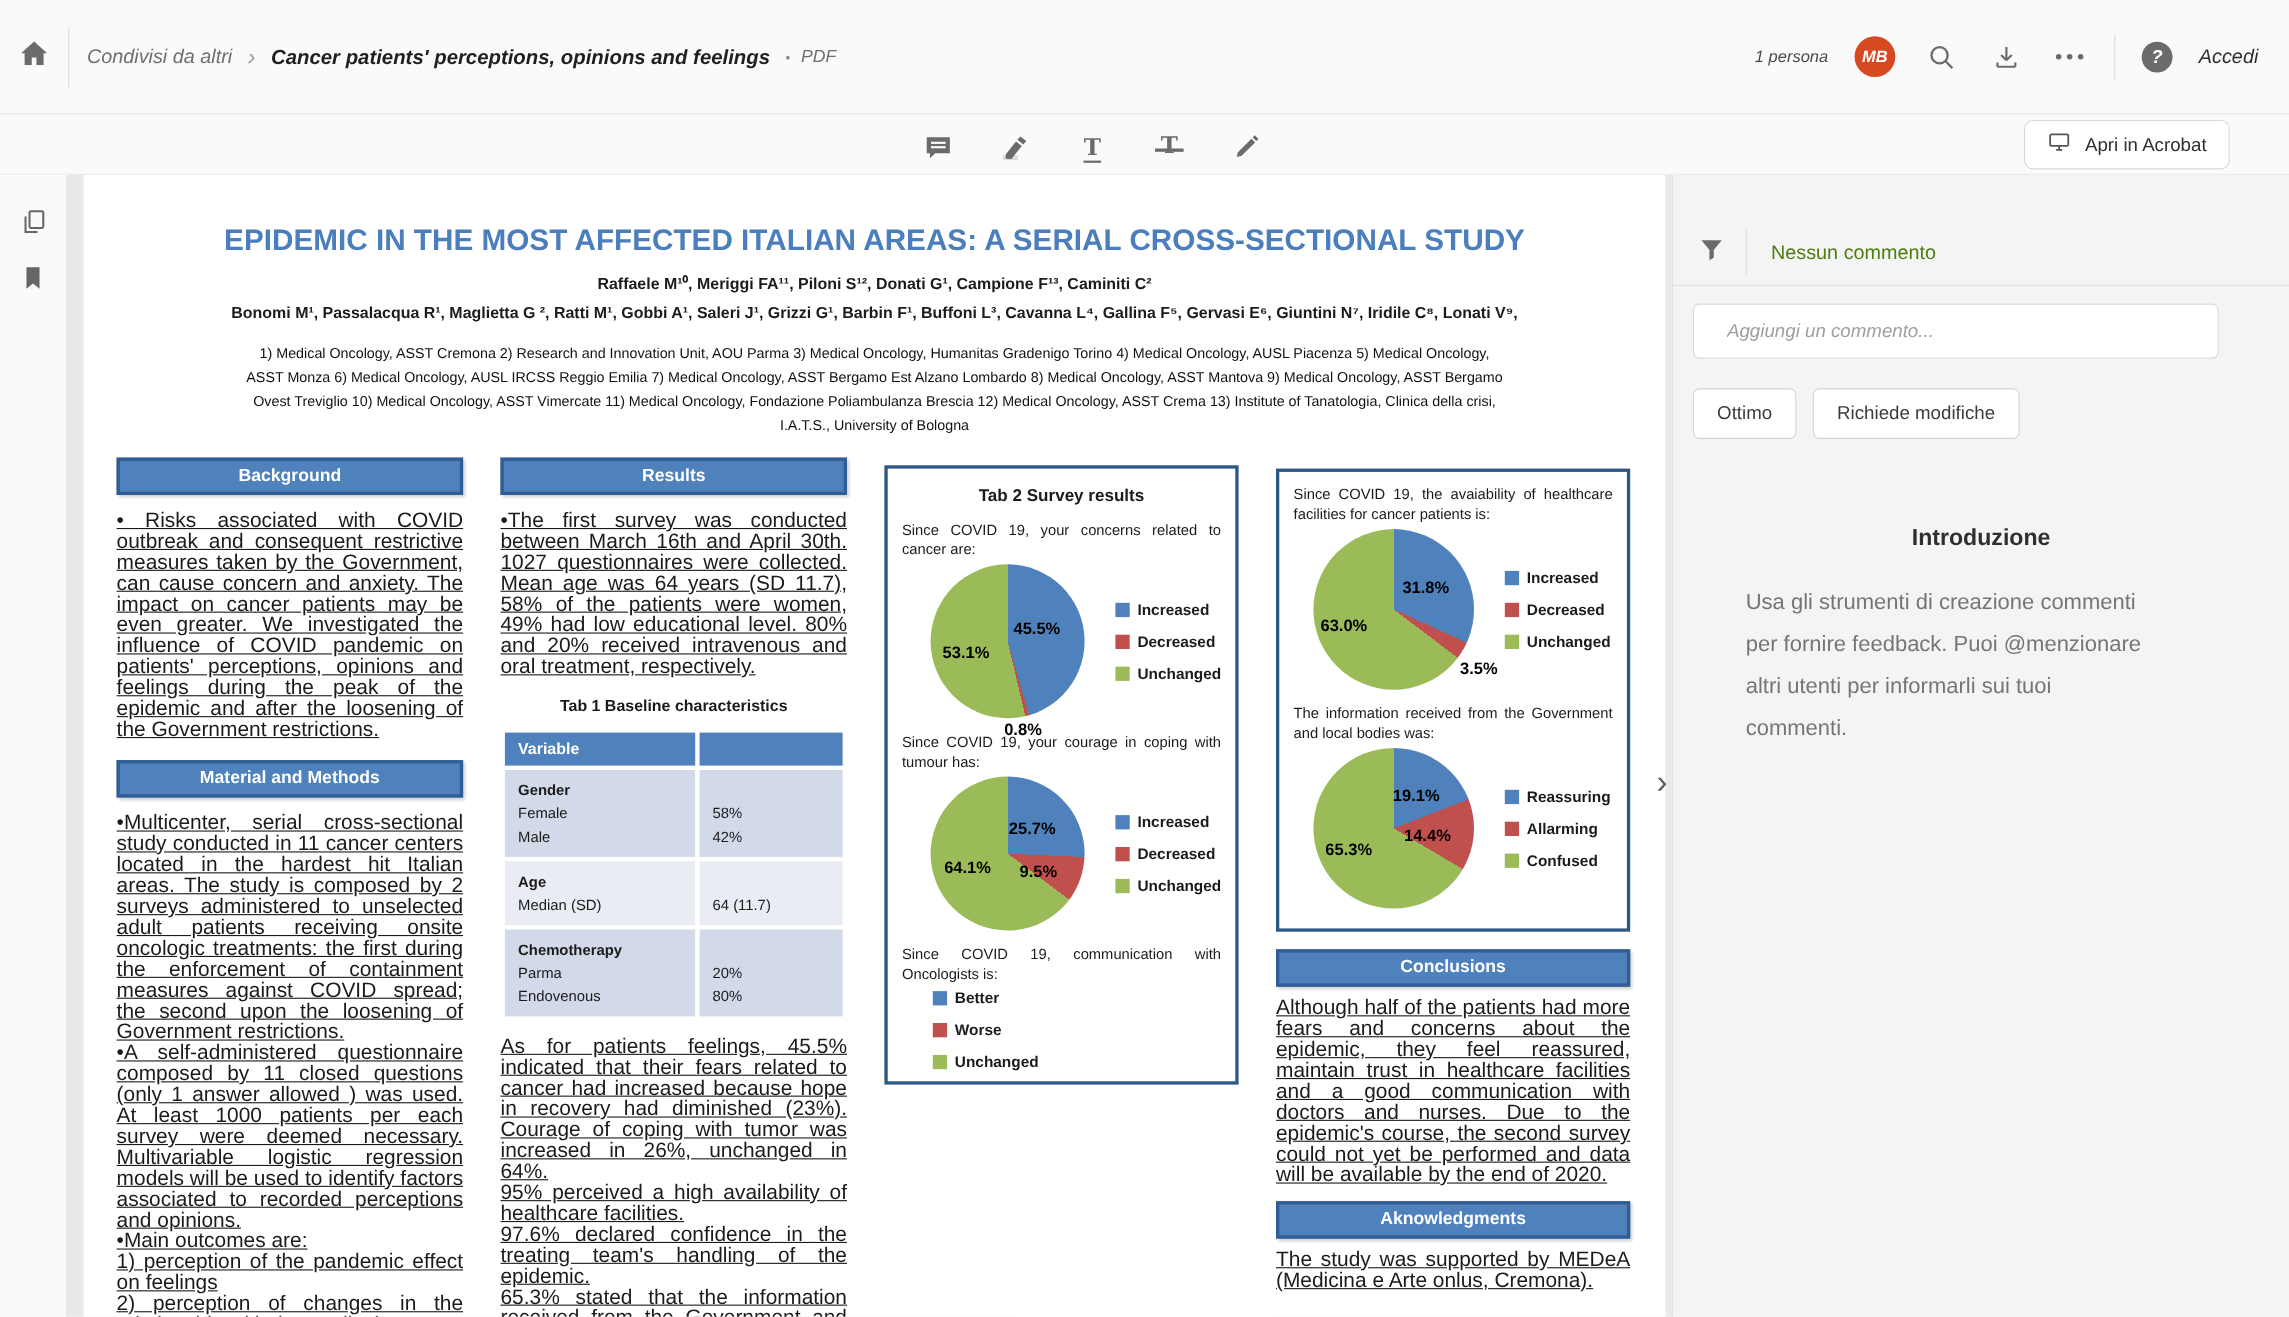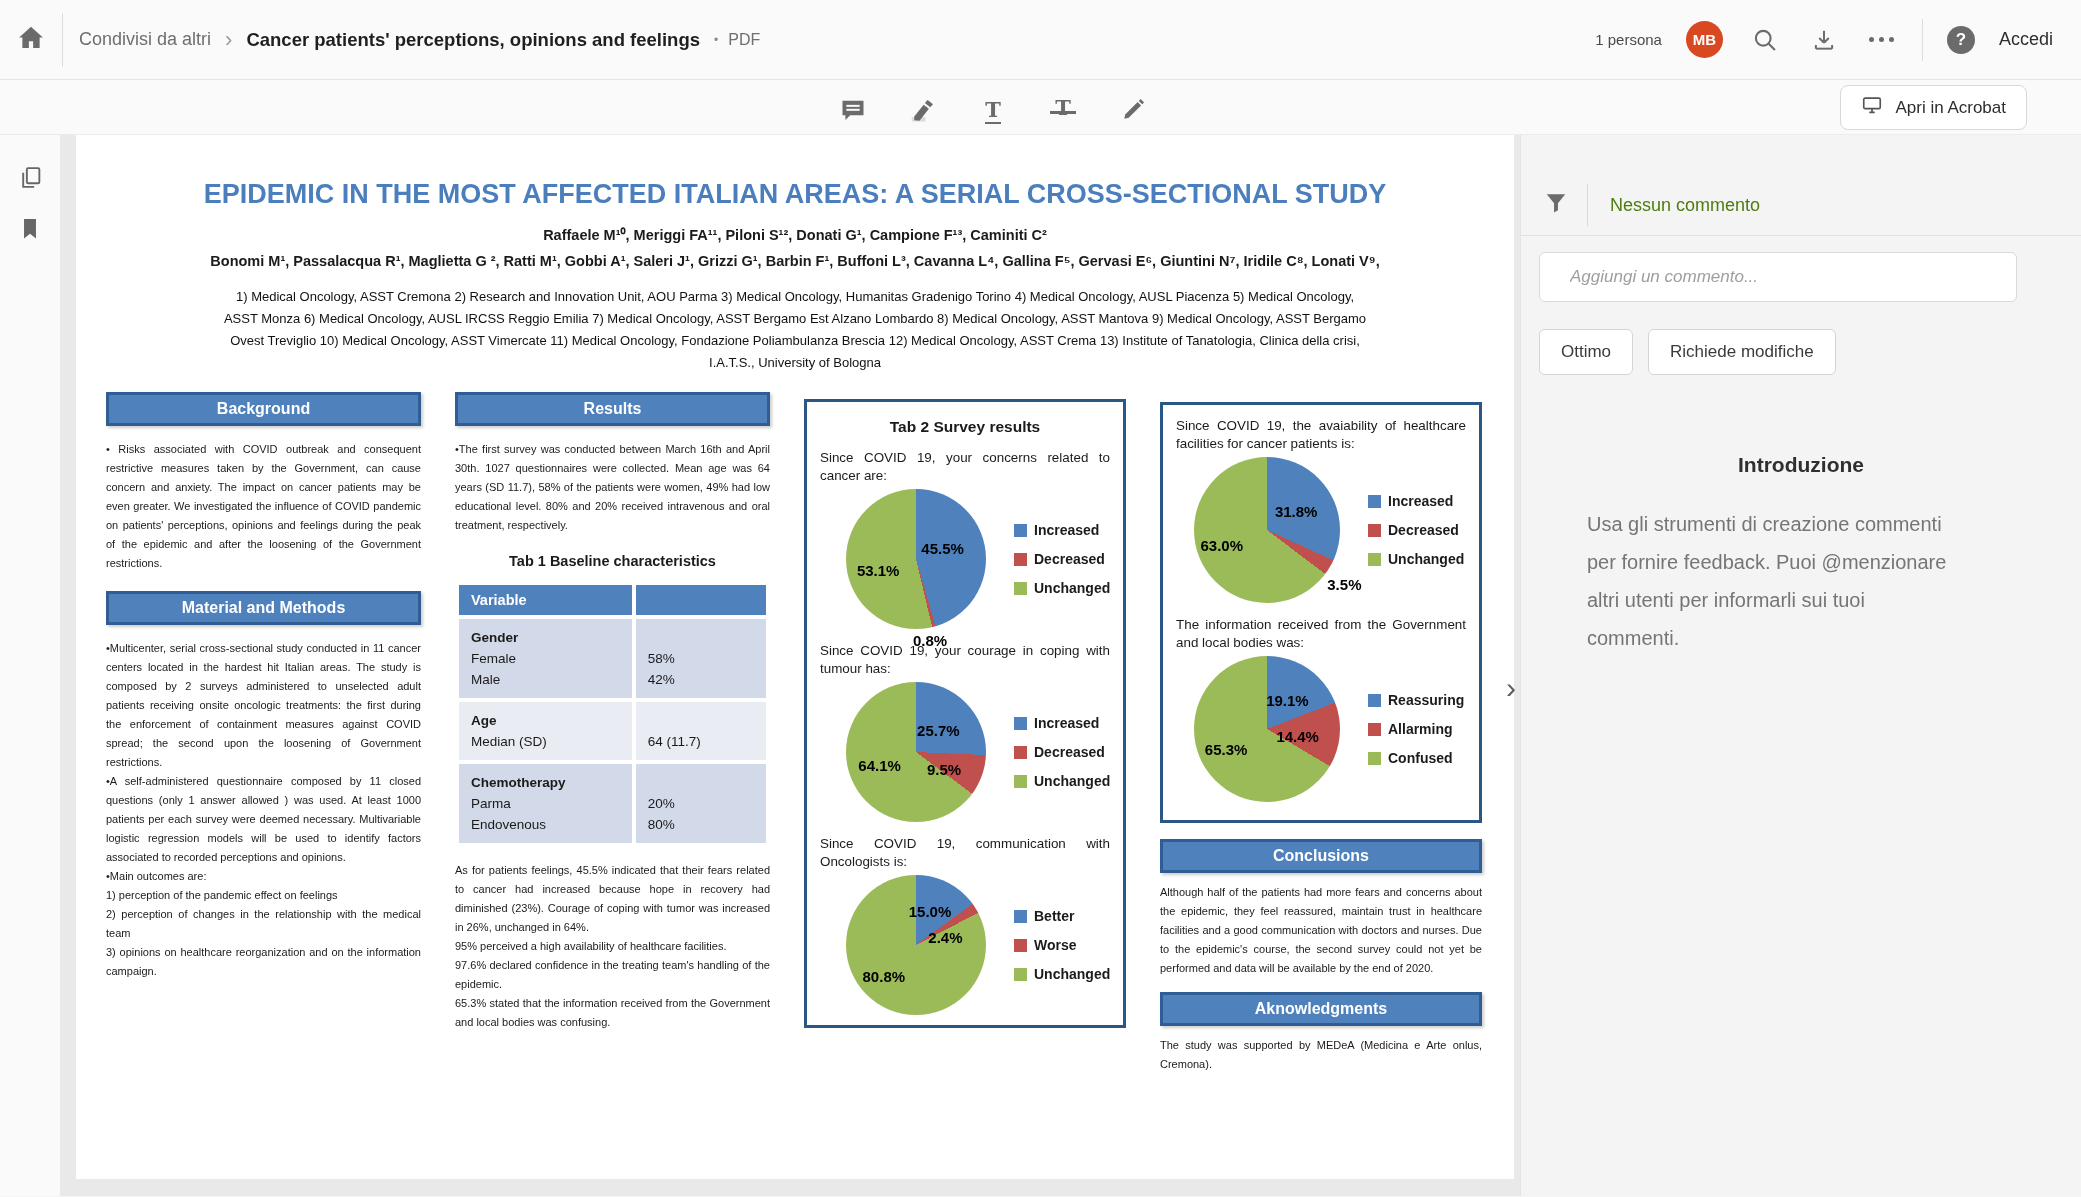--- a/index.html
+++ b/index.html
@@ -1,21 +1,21 @@
 <!DOCTYPE html>
 <html><head>
 <meta charset="utf-8">
 <style>
   * { box-sizing: border-box; margin: 0; padding: 0; }
   html,body { width:2081px; height:1197px; overflow:hidden;
     font-family:"Liberation Sans", sans-serif; background:#f5f5f5; }
 
   
-  .topbar { height:80px; background:#fafafa; border-bottom:1px solid #e4e4e4;
-    display:flex; align-items:center; }
+  .topbar { height:104px; background:#fafafa; border-bottom:1px solid #e4e4e4;
+    display:flex; align-items:center;font-style:italic; }
   .home-btn { width:62px; display:flex; justify-content:center; cursor:pointer; }
   .vdiv { width:1px; height:54px; background:#ddd; }
   .crumbs { display:flex; align-items:center; margin-left:16px; gap:10px; }
   .crumb-root { color:#6e6e6e; font-size:18px; cursor:pointer; }
   .crumb-chev { color:#9b9b9b; font-size:22px; line-height:1; padding:0 4px; }
   .crumb-title { color:#1f1f1f; font-size:18.5px; font-weight:bold; }
   .crumb-dot { color:#8a8a8a; font-size:12px; margin-left:4px; }
   .crumb-type { color:#6e6e6e; font-size:16px; }
   .top-right { margin-left:auto; display:flex; align-items:center; gap:24px; padding-right:28px; }
   .people { color:#4a4a4a; font-size:15px; }
@@ -50,21 +50,21 @@
 
   
   .poster-title { padding-top:44px; text-align:center; color:#4a7ebc; font-weight:bold; font-size:27px; }
   .authors { margin-top:12px; text-align:center; font-weight:bold; font-size:14.5px; line-height:26px; }
   .affils { margin-top:12px; text-align:center; font-size:13px; line-height:22px; color:#111; }
   .columns { display:flex; margin:18px 30px 0 30px; gap:34px; }
   .col1,.col2 { width:315px; }
   .col3,.col4 { width:322px; }
   .hdr { background:#4f81bd; border:3px solid #2f5d94; color:#fff; font-weight:bold;
     text-align:center; font-size:16px; padding:5px 0; box-shadow:2px 2px 3px rgba(0,0,0,.2); }
-  .col p { font-size:11px; line-height:19px; text-align:justify; }
+  .col p { font-size:19px; line-height:19px; text-align:justify;text-decoration:underline; }
   .para { margin-top:14px; }
   .tight { margin-top:0; }
   .mm-hdr { margin-top:18px; }
   .tbl-title { margin-top:18px; text-align:center; font-weight:bold; font-size:14.5px; }
 
   table.baseline { margin-top:12px; width:100%; border-collapse:separate; border-spacing:4px; }
   table.baseline th { background:#4f81bd; color:#fff; font-size:14.5px; text-align:left; padding:7px 12px; }
   table.baseline th.empty { width:43%; }
   table.baseline td { font-size:13.5px; padding:8px 12px; vertical-align:top; line-height:21px; }
   .rowA td { background:#d2d9e8; }
@@ -334,25 +334,20 @@
                     <div class="legend-item">
                       <span class="swatch" style="background: rgb(155, 187, 89);"></span>
                       <span>Unchanged</span>
                     </div>
                   </div>
               </div>
             </div>
             <div class="chart">
               <div class="chart-q">Since COVID 19, communication with Oncologists is:</div>
               <div class="chart-row">
-                <div class="pie" style="background: conic-gradient(rgb(79, 129, 189) 0%, rgb(79, 129, 189) 15%, rgb(192, 80, 77) 15%, rgb(192, 80, 77) 17.4%, rgb(155, 187, 89) 17.4%, rgb(155, 187, 89) 98.2%);">
-                    <div class="pie-label" style="left: 60%; top: 26%;">15.0%</div>
-                    <div class="pie-label" style="left: 71%; top: 44%;">2.4%</div>
-                    <div class="pie-label" style="left: 27%; top: 72%;">80.8%</div>
-                  </div>
                 <div class="legend">
                     <div class="legend-item">
                       <span class="swatch" style="background: rgb(79, 129, 189);"></span>
                       <span>Better</span>
                     </div>
                     <div class="legend-item">
                       <span class="swatch" style="background: rgb(192, 80, 77);"></span>
                       <span>Worse</span>
                     </div>
                     <div class="legend-item">

